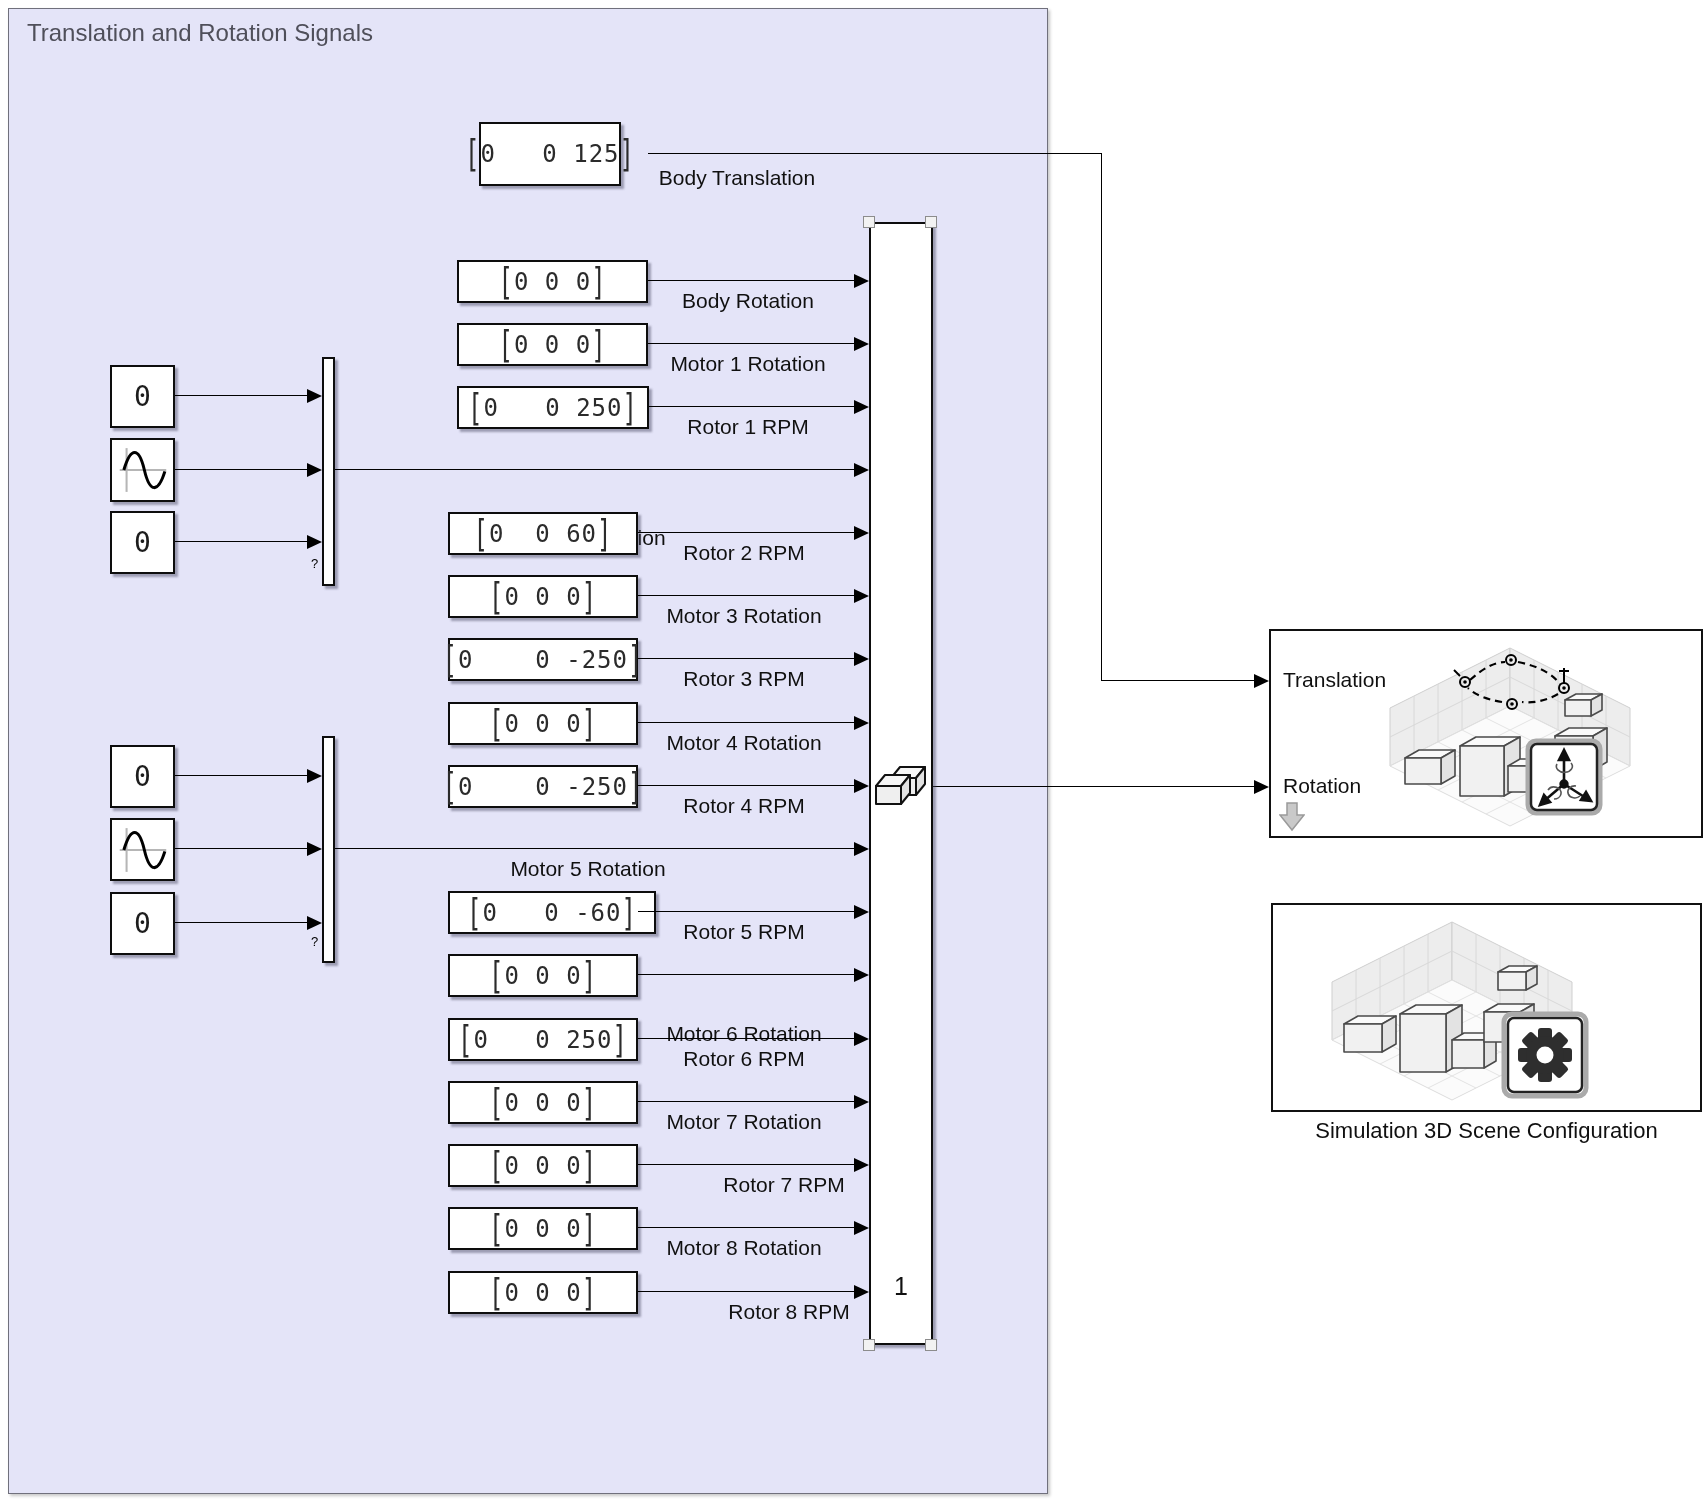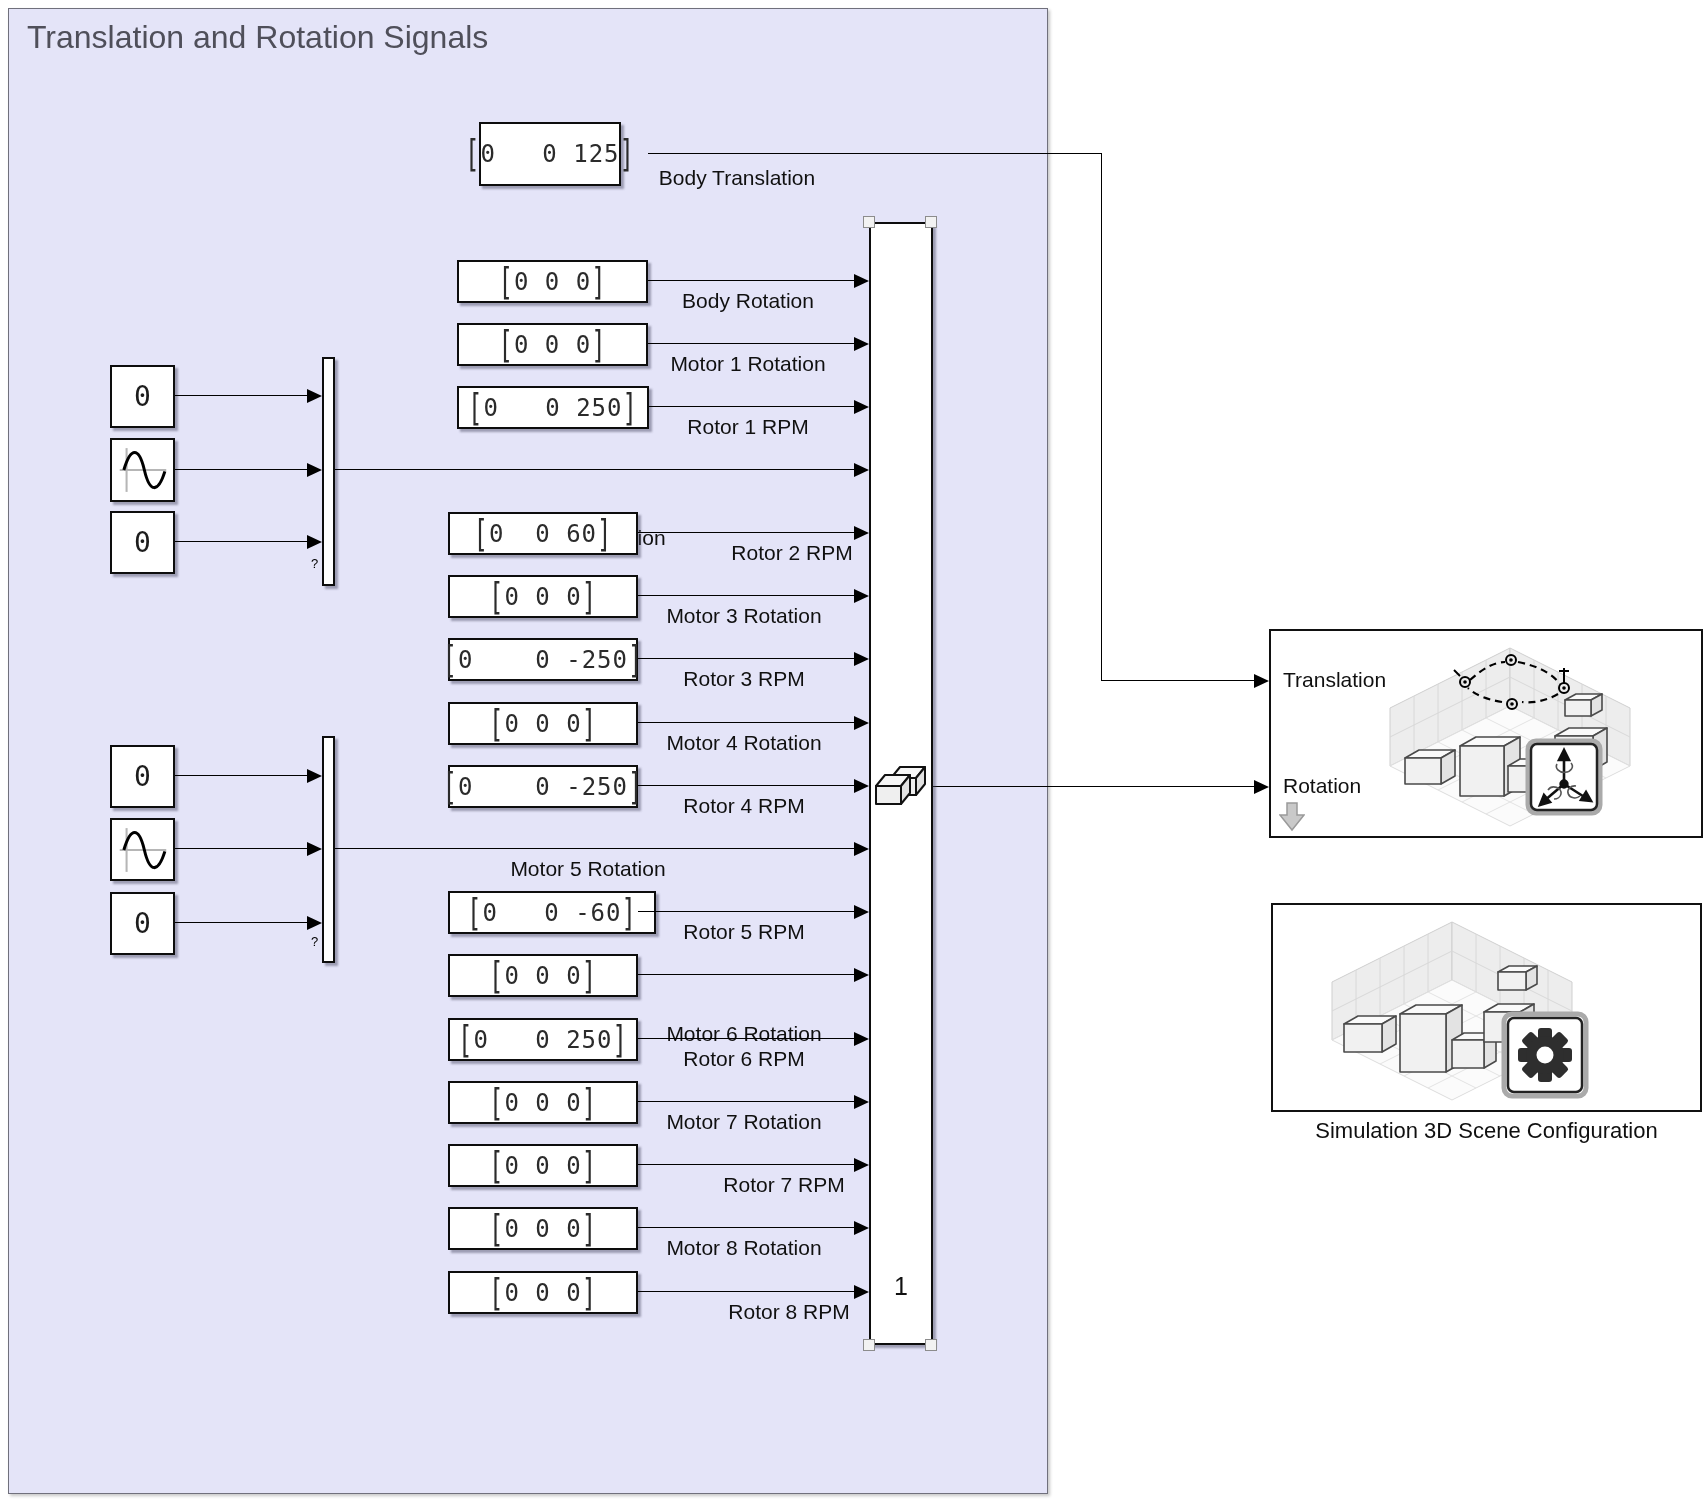--- a/index.html
+++ b/index.html
@@ -2,21 +2,21 @@
 <html><head>
 <meta charset="utf-8">
 <style>
   html,body{margin:0;padding:0;background:#ffffff;}
   #canvas{position:relative;width:1708px;height:1499px;background:#ffffff;overflow:hidden;
           font-family:"Liberation Sans",sans-serif;}
   
   #region{position:absolute;left:8px;top:8px;width:1040px;height:1486px;
           background:#e4e4f8;border:1.5px solid #70707c;box-sizing:border-box;
           box-shadow:2px 2px 3px rgba(0,0,0,.22);}
-  #region-title{position:absolute;left:18px;top:10px;font-size:32px;color:#4f4f5a;}
+  #region-title{position:absolute;left:18px;top:10px;font-size:24px;color:#4f4f5a;}
   
   .sim-block{position:absolute;background:#ffffff;border:2px solid #0d0d0d;box-sizing:border-box;
              display:flex;align-items:center;justify-content:center;
              box-shadow:3px 3px 2px rgba(70,70,95,.45);}
   .const-value{font-family:"DejaVu Sans Mono","Liberation Mono",monospace;font-size:24px;
                color:#2b2b2b;white-space:pre;letter-spacing:1px;}
   .br{display:inline-block;transform:scaleY(1.55);transform-origin:center;}
   .src-zero{font-family:"DejaVu Sans Mono","Liberation Mono",monospace;font-size:28px;color:#1c1c1c;}
   .sig-label{position:absolute;transform:translateX(-50%);font-size:21px;color:#101010;white-space:nowrap;}
   .wire-h{position:absolute;border-top:1.5px solid #000;height:0;}
@@ -129,21 +129,21 @@
       <div class="arrow-r" style="left: 854px; top: 400px;"></div>
       <div class="sig-label" style="left: 748px; top: 415px;">Rotor 1 RPM</div>
       <div class="wire-h" style="left: 335px; top: 469px; width: 521px;"></div>
       <div class="arrow-r" style="left: 854px; top: 463px;"></div>
       <div class="sig-label" style="left: 588px; top: 478px; margin-top: 48px;">Motor 2 Rotation</div>
       <div class="sim-block" style="left: 448px; top: 512px; width: 190px; height: 43px;">
         <span class="const-value"><span class="br">[</span>0  0 60<span class="br">]</span></span>
       </div>
       <div class="wire-h" style="left: 638px; top: 532px; width: 218px;"></div>
       <div class="arrow-r" style="left: 854px; top: 526px;"></div>
-      <div class="sig-label" style="left: 744px; top: 541px; margin-left: 48px;">Rotor 2 RPM</div>
+      <div class="sig-label" style="left: 744px; top: 541px;">Rotor 2 RPM</div>
       <div class="sim-block" style="left: 448px; top: 575px; width: 190px; height: 43px;">
         <span class="const-value"><span class="br">[</span>0 0 0<span class="br">]</span></span>
       </div>
       <div class="wire-h" style="left: 638px; top: 595px; width: 218px;"></div>
       <div class="arrow-r" style="left: 854px; top: 589px;"></div>
       <div class="sig-label" style="left: 744px; top: 604px;">Motor 3 Rotation</div>
       <div class="sim-block" style="left: 448px; top: 638px; width: 190px; height: 43px;">
         <span class="const-value"><span class="br">[</span>0    0 -250<span class="br">]</span></span>
       </div>
       <div class="wire-h" style="left: 638px; top: 658px; width: 218px;"></div>

